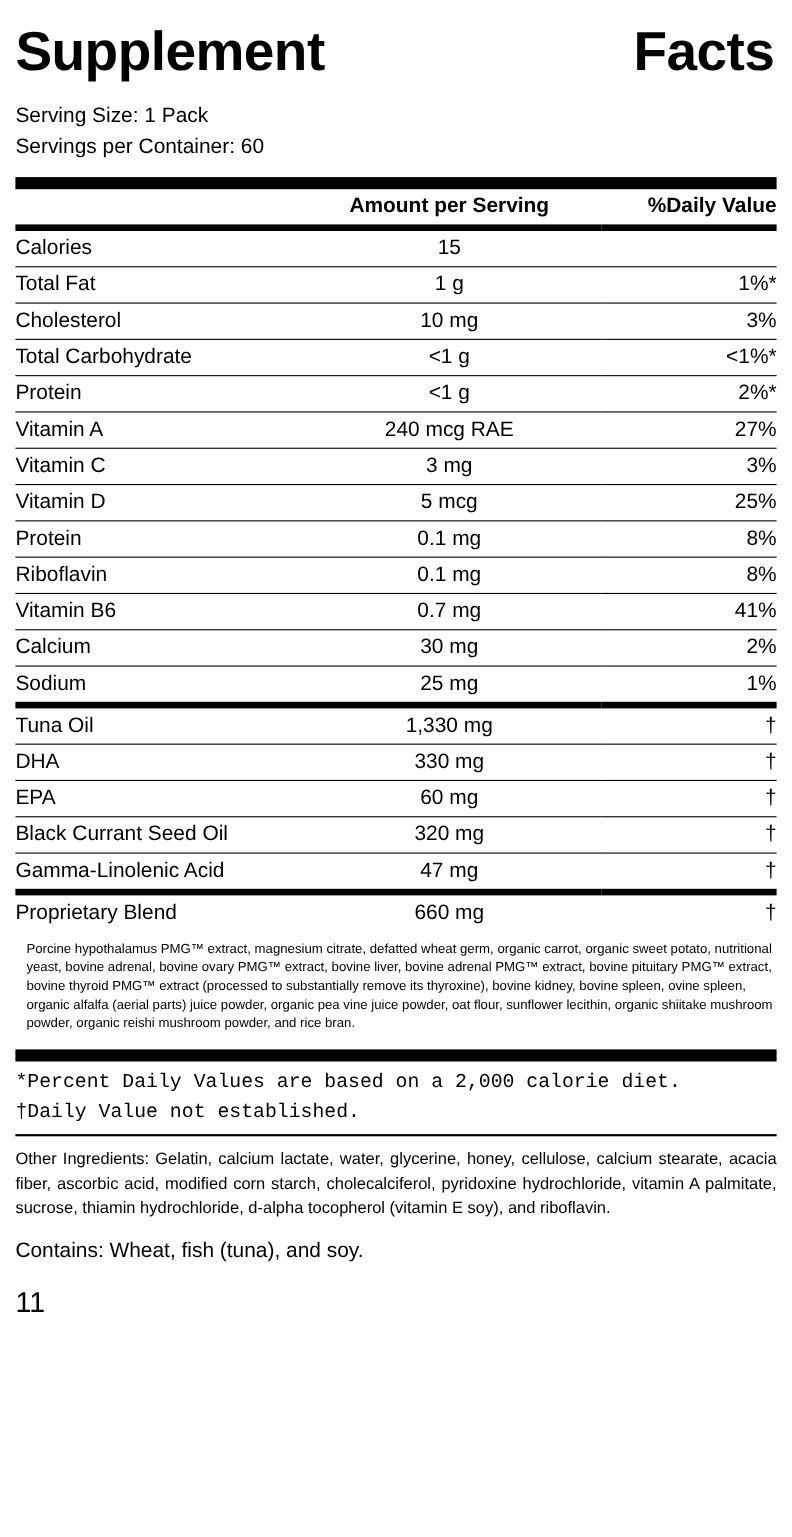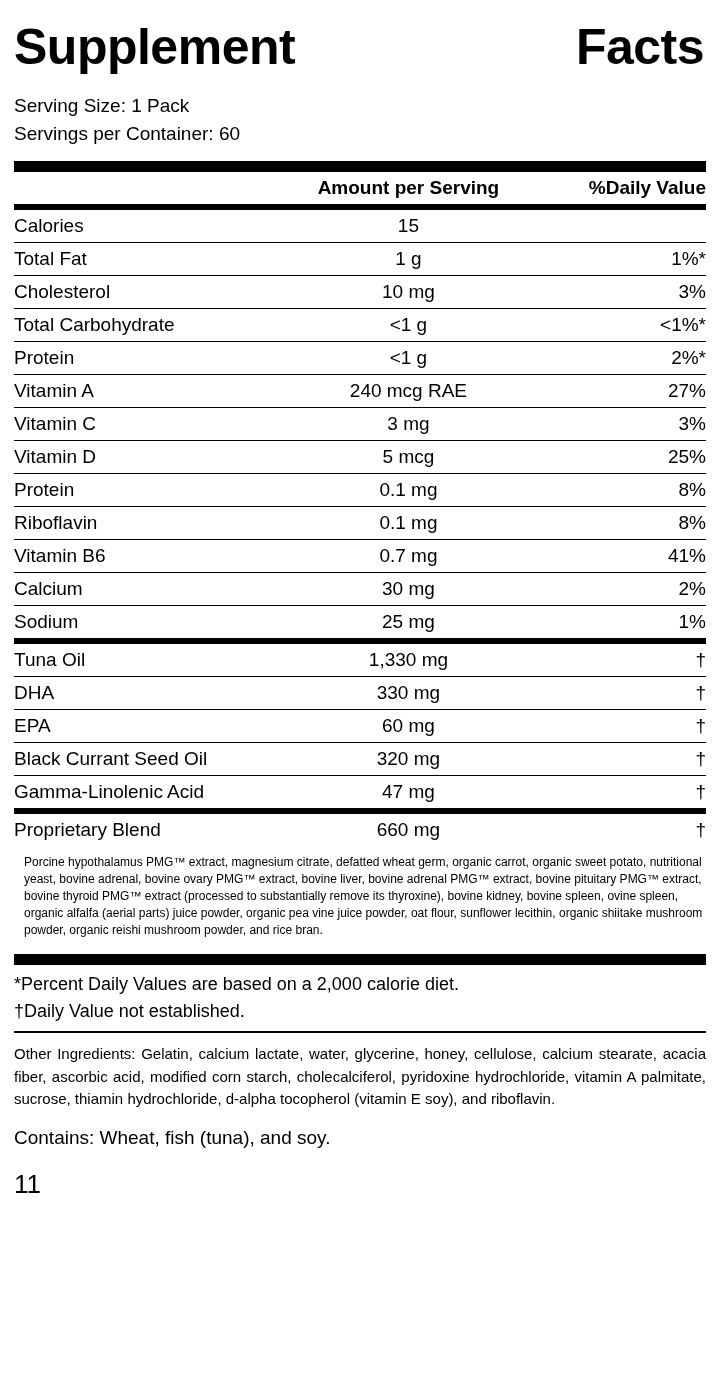--- a/index.html
+++ b/index.html
@@ -84,20 +84,21 @@
     line-height: 1.42;
     padding: 3px 0 8px 10px;
   }
   .blend-desc-cell { border-top: none !important; }
 
   
   .footnotes {
     font-size: 18px;
     line-height: 1.5;
     padding-top: 6px;
+    font-family: Liberation Mono, monospace;
   }
   .footnotes div { margin: 0; }
 
   .other-block {
     font-size: 15px;
     line-height: 1.5;
     text-align: justify;
     text-justify: inter-word;
     padding-top: 10px;
   }

